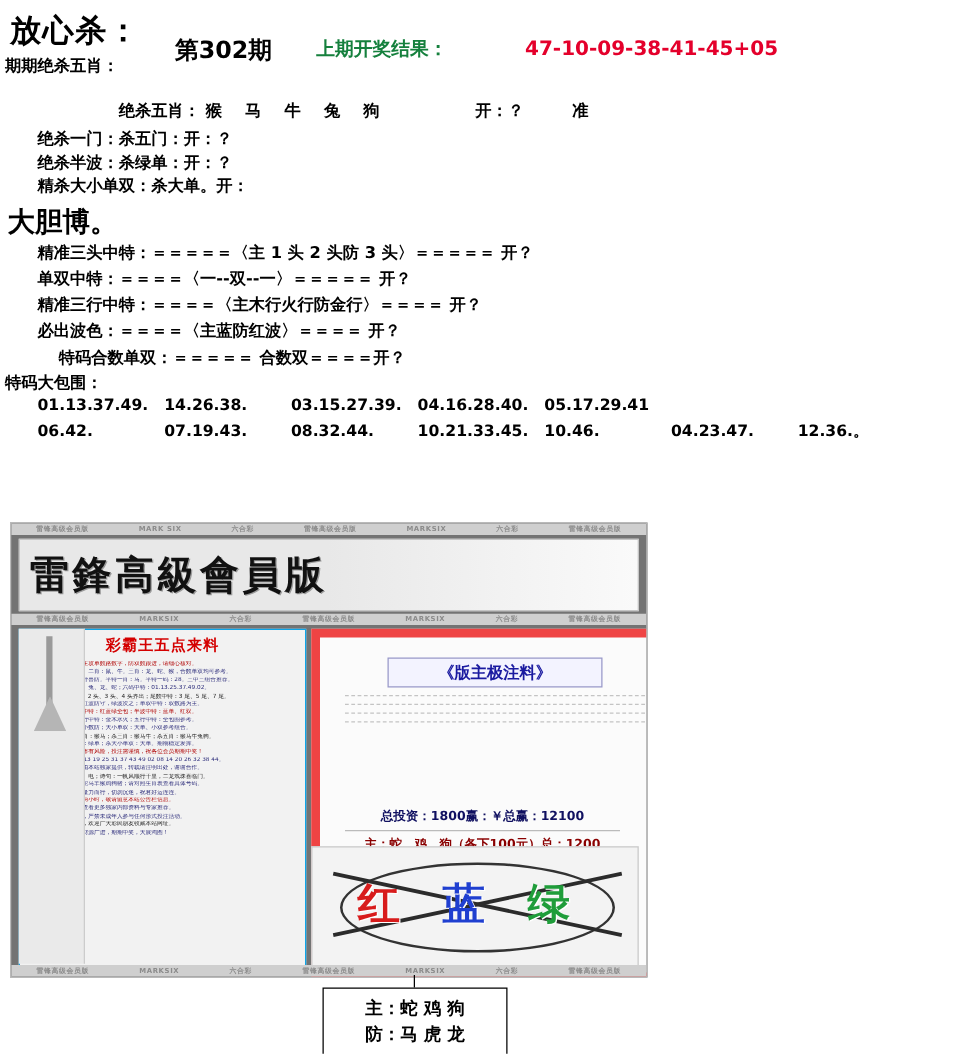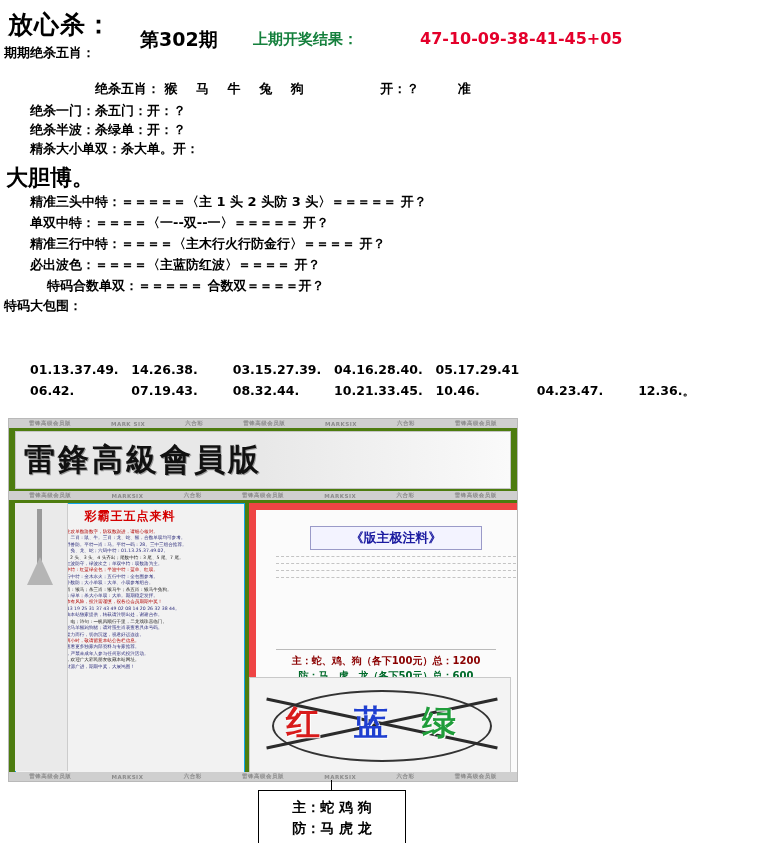--- a/index.html
+++ b/index.html
@@ -76,30 +76,30 @@
 
   .r5 { left: 30px; top: 193px; }
   .r6 { left: 30px; top: 214px; }
   .r7 { left: 30px; top: 235px; }
   .r8 { left: 30px; top: 256px; }
   .r9 { left: 30px; top: 277px; padding-left: 17px; }
 
   .pkg-label { position: absolute; left: 4px; top: 297px; font-size: 13px; font-weight: bold; }
   .pkg-line1 { position: absolute; left: 30px; top: 316px; font-size: 12.5px; font-weight: bold; }
   .pkg-line2 { position: absolute; left: 30px; top: 337px; font-size: 12.5px; font-weight: bold; }
-  .pkg-line1 span, .pkg-line2 span { display: inline-block; width: 97px; margin-top: 46px; }
+  .pkg-line1 span, .pkg-line2 span { display: inline-block; width: 97px; }
   .pkg-line1 span:last-child, .pkg-line2 span:last-child { width: auto; }
 
   
   .poster {
     position: absolute;
     left: 8px; top: 418px;
     width: 508px;
     height: 362px;
-    background: #4d7c0f;
+    background: #737373;
     border: 1px solid #b9b9b9;
     overflow: hidden;
   }
   .poster-strip {
     position: absolute;
     left: 0; width: 100%;
     height: 9px;
     background: #cfcfcf;
     font-size: 5.5px;
     color: #8b8b8b;
@@ -394,20 +394,21 @@
       <div class="tower"></div>
     </div>
 
     <div class="col-right">
       <div class="rtitle">《版主极注料》</div>
       <div class="rule-line"></div>
       <div class="rule-line"></div>
       <div class="rule-line"></div>
       <div class="rule-line"></div>
       <div class="money-box">
+        <div class="mrow1">总投资：1800赢：￥总赢：12100</div>
         <div class="money-sep"></div>
         <div class="mrow2">主：蛇、鸡、狗（各下100元）总：1200</div>
         <div class="mrow3">防：马、虎、龙（各下50元）总：600</div>
       </div>
     </div>
 
     <div class="rgb-box">
       <div class="ellipse"></div>
       <div class="slash1"></div>
       <div class="slash2"></div>

